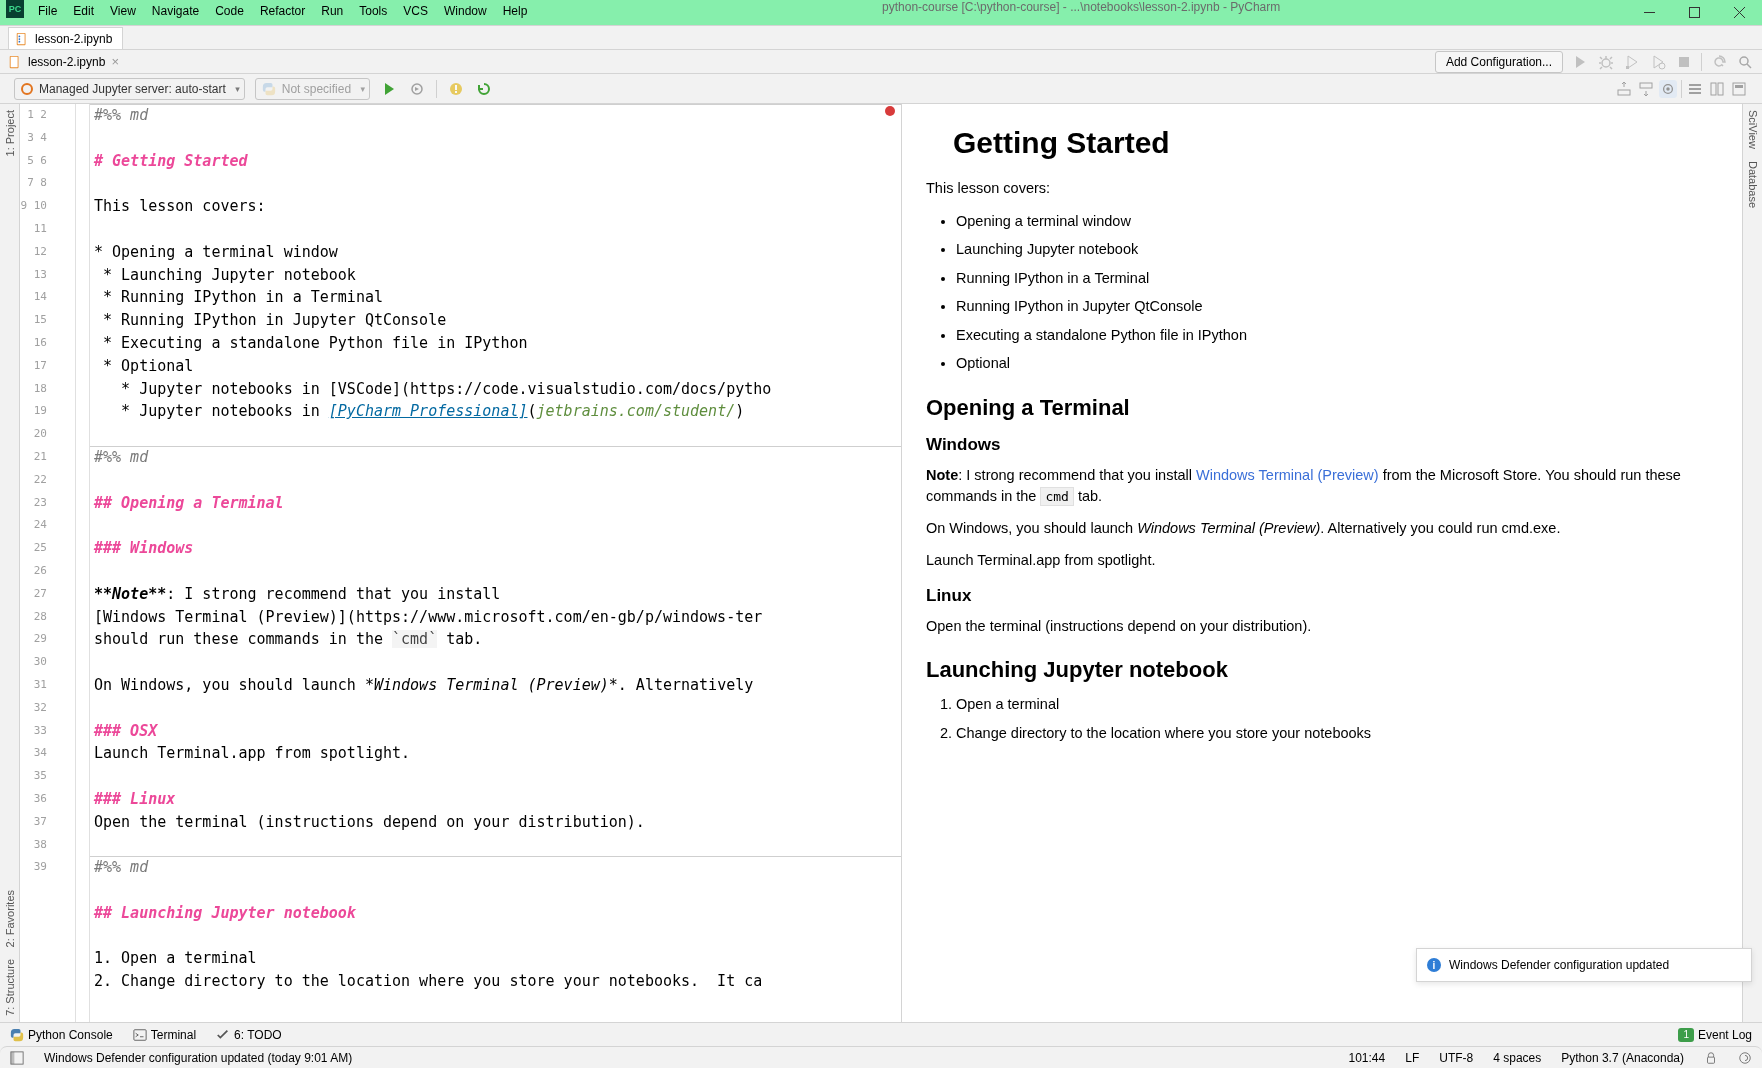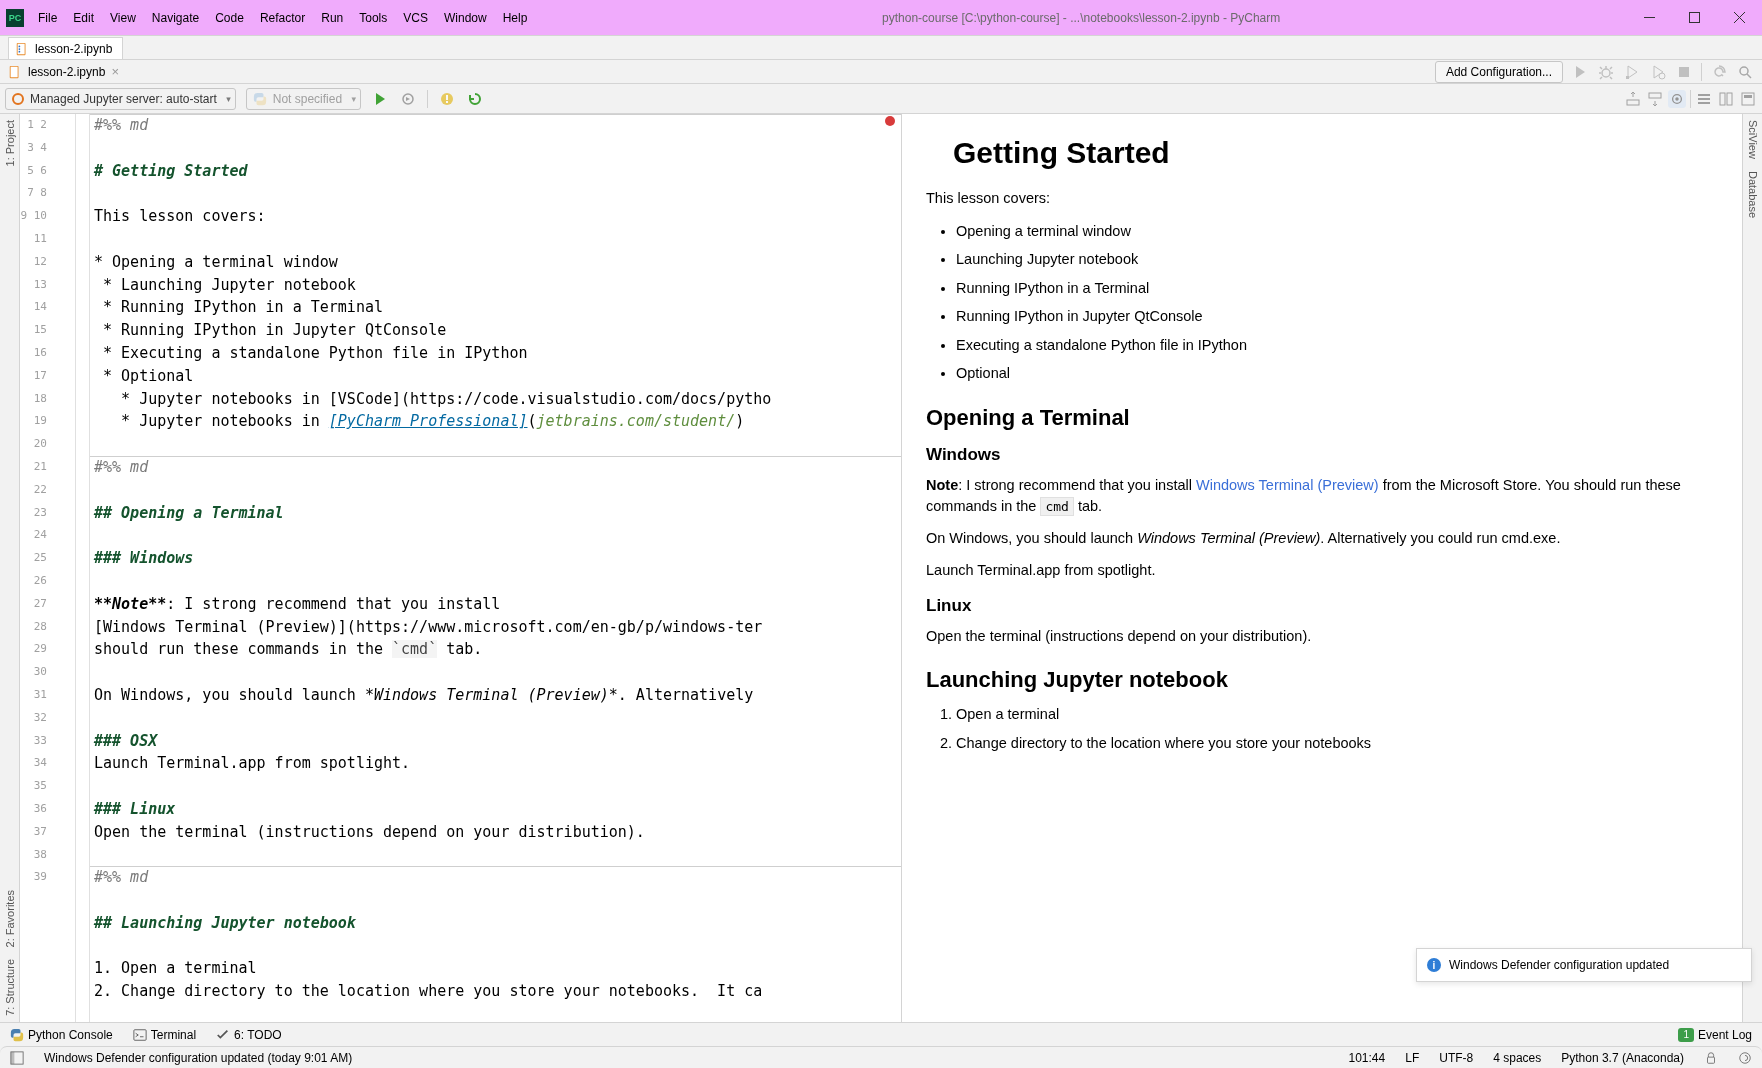--- a/index.html
+++ b/index.html
@@ -8,24 +8,23 @@
   font-size: 12px;
   background: #f2f2f2;
   width: 1762px;
   height: 1068px;
   overflow: hidden;
   color: #000;
   display: flex;
   flex-direction: column;
 }
 .titlebar {
-  height: 36px;
-  background: #f0abfc;
+  height: 26px;
+  background: #86efac;
   display: flex;
-  align-items: center;
   border-bottom: 1px solid #d4d4d4;
 }
 .app-icon {
   width: 18px; height: 18px;
   background: #083f30;
   color: #3dd68c;
   display: flex; align-items:center; justify-content:center;
   font-size: 9px; font-weight:bold;
   margin: 0 6px;
 }
@@ -68,21 +67,21 @@
 }
 .nav-row .spacer { flex:1; }
 .nav-right-btns { display:flex; gap:8px; align-items:center; }
 .icon-btn { width:18px; height:18px; display:flex; align-items:center; justify-content:center; opacity:0.6; }
 .icon-btn.green { opacity:1; }
 
 .toolbar-row {
   height: 30px;
   display:flex;
   align-items:center;
-  padding: 0 5px;
+  padding: 0 14px;
   gap:10px;
   border-bottom:1px solid #d4d4d4;
   background:#f2f2f2;
 }
 .managed-pill {
   height:22px;
   border:1px solid #c6c6c6;
   border-radius:3px;
   display:flex;
   align-items:center;
@@ -186,21 +185,21 @@
   border-radius:50%;
 }
 .cell-sep {
   position:absolute;
   left:0;right:0;
   height:1px;
   background:#cfcfcf;
 }
 
 .c-gray { color:#7a7a7a; font-style: italic; }
-.c-h { color:#14532d; font-style: italic; font-weight:bold; }
+.c-h { color:#ec4899; font-style: italic; font-weight:bold; }
 .c-bold { font-weight:bold; }
 .c-link { color:#0369a1; text-decoration:underline; font-style:italic; }
 .c-url { color:#5f8e3e; font-style:italic; }
 .c-code { color:#444; background:#f4f4f4; }
 .c-ital { font-style: italic; }
 
 .preview-pane {
   width: 840px;
   background:#fff;
   overflow-y:auto;

